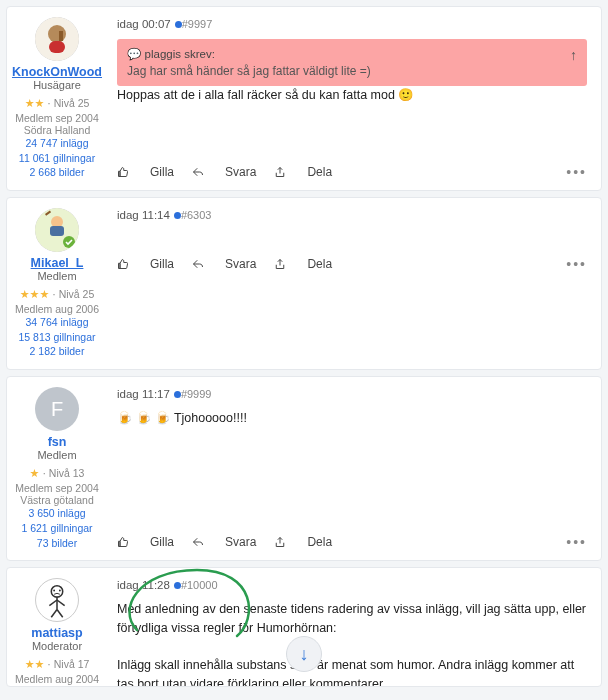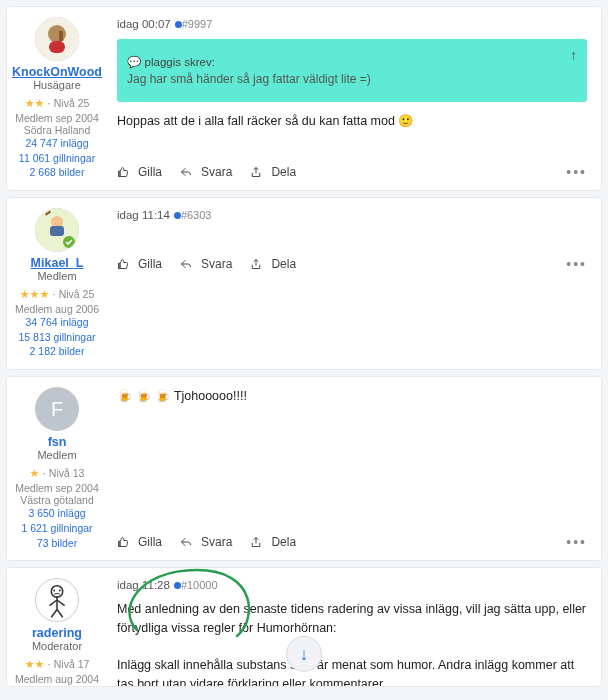--- a/index.html
+++ b/index.html
@@ -13,27 +13,27 @@
   .stars { color: #f6b93b; font-size: 11px; }
   .level { color: #888; font-size: 10.5px; margin: 4px 0 2px; }
   .memberdate { color: #888; font-size: 10.5px; }
   .location { color: #888; font-size: 10.5px; }
   .stat { color: #2b6fdb; font-size: 10.5px; line-height: 1.4; }
   .main { flex: 1; padding: 10px 14px 0 10px; display: flex; flex-direction: column; min-width: 0; }
   .header { display: flex; justify-content: flex-start; align-items: center; margin-bottom: 8px; }
   .time { color: #555; font-size: 11.5px; }
   .dot { width: 7px; height: 7px; border-radius: 50%; background: #2b6fdb; display: inline-block; margin-left: 4px; vertical-align: middle; }
   .postnum { color: #888; font-size: 11px; }
-  .quote { background: #5eead4; border-radius: 3px; padding: 16px 10px; margin-bottom: 10px; position: relative; font-size: 12px; }
+  .quote { background: #fca5a5; border-radius: 3px; padding: 8px 10px; position: relative; font-size: 12px; }
   .quote-head { font-size: 11.5px; color: #444; margin-bottom: 3px; }
   .quote-body { color: #555; }
   .quote-icon-r { position: absolute; right: 10px; top: 8px; color: #555; font-size: 14px; }
   .body { color: #222; font-size: 12.5px; line-height: 1.5; flex: 1; }
   .actions { display: flex; align-items: center; gap: 18px; padding: 10px 0 10px; border-top: 0; margin-top: 16px; color: #444; font-size: 12px; }
-  .action { display: inline-flex; align-items: center; gap: 9px; cursor: pointer; color: #444; }
+  .action { display: inline-flex; align-items: center; gap: 21px; cursor: pointer; color: #444; }
   .more { margin-left: auto; color: #888; letter-spacing: 2px; font-size: 14px; }
   .scroll-down { position: fixed; left: 50%; transform: translateX(-50%); bottom: 28px; width: 36px; height: 36px; border-radius: 50%; background: #f0f2f5; border: 1px solid #d8dce1; display: flex; align-items: center; justify-content: center; color: #3b7dd8; font-size: 18px; cursor: pointer; }
   .underline { text-decoration: underline; }
   .svg-overlay { position: absolute; inset: 0; pointer-events: none; }
   .post3body { position: relative; min-height: 50px; }
   .beer { font-size: 14px; }
   .icon { width: 12px; height: 12px; }
 </style>
 </head>
 <body>
@@ -147,20 +147,24 @@
     <div class="username">fsn</div>
     <div class="usertitle">Medlem</div>
     <div class="level"><span class="stars">★</span> <span>· Nivå 13</span></div>
     <div class="memberdate">Medlem sep 2004</div>
     <div class="location">Västra götaland</div>
     <div class="stat">3 650 inlägg</div>
     <div class="stat">1 621 gillningar</div>
     <div class="stat">73 bilder</div>
   </div>
   <div class="main">
+    <div class="header">
+      <span><span class="time">idag 11:17</span><span class="dot"></span></span>
+      <span class="postnum">#9999</span>
+    </div>
     <div class="body">🍺 🍺 🍺 Tjohooooo!!!!</div>
     <div class="actions">
       <span class="action">
           <svg class="icon" viewBox="0 0 16 16">
             <path fill="none" stroke="#444" stroke-width="1.3" d="M2 7h2v7H2zM4 7l3-5c1 0 2 1 2 2v2h4c1 0 1 1 1 2l-1 5c0 1-1 1-1 1H4z"></path>
           </svg>
           <span>Gilla</span>
         </span>
       <span class="action">
           <svg class="icon" viewBox="0 0 16 16">
@@ -187,21 +191,21 @@
           <circle cx="19" cy="12" r="1" fill="#333"></circle>
           <circle cx="25" cy="12" r="1" fill="#333"></circle>
           <path d="M19 16 q3 -2 6 0" stroke="#333" fill="none"></path>
           <line x1="22" y1="19" x2="22" y2="32" stroke="#333" stroke-width="1.6"></line>
           <line x1="22" y1="22" x2="14" y2="28" stroke="#333" stroke-width="1.6"></line>
           <line x1="22" y1="22" x2="30" y2="28" stroke="#333" stroke-width="1.6"></line>
           <line x1="22" y1="32" x2="16" y2="40" stroke="#333" stroke-width="1.6"></line>
           <line x1="22" y1="32" x2="28" y2="40" stroke="#333" stroke-width="1.6"></line>
         </svg>
     </div>
-    <div class="username">radering</div>
+    <div class="username">mattiasp</div>
     <div class="usertitle">Moderator</div>
     <div class="level"><span class="stars">★★</span> <span>· Nivå 17</span></div>
     <div class="memberdate">Medlem aug 2004</div>
   </div>
   <div class="main" style="position:relative;">
     <div class="header">
       <span><span class="time">idag 11:28</span><span class="dot"></span></span>
       <span class="postnum">#10000</span>
     </div>
     <div class="body">

